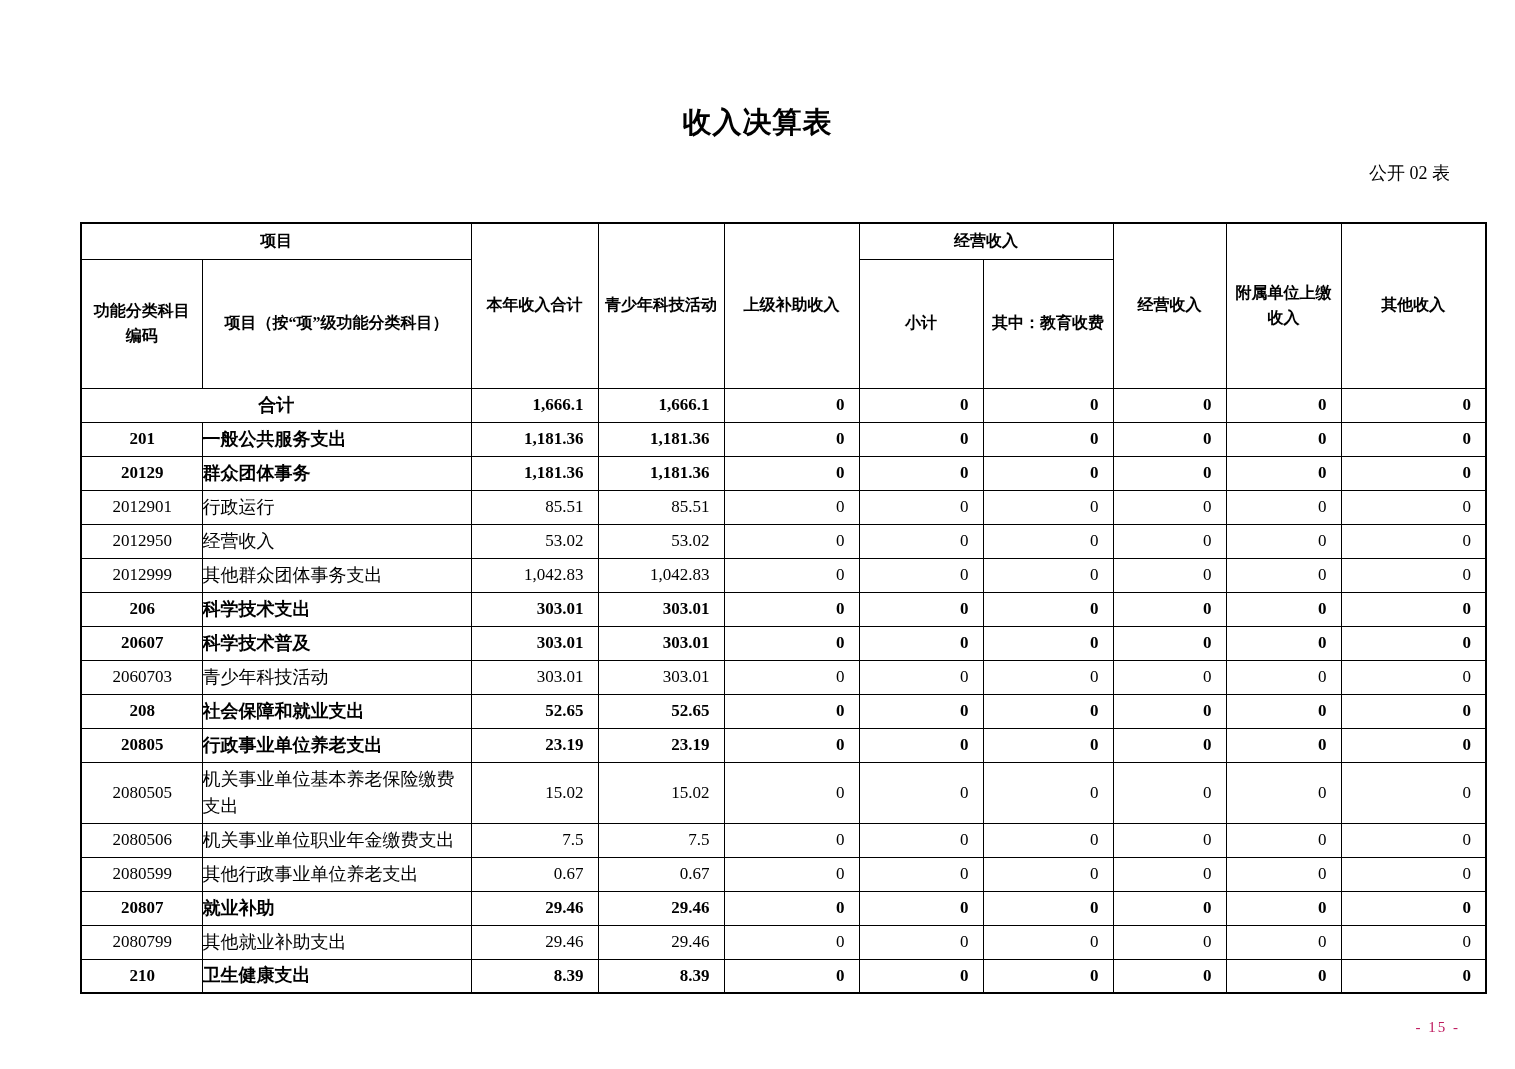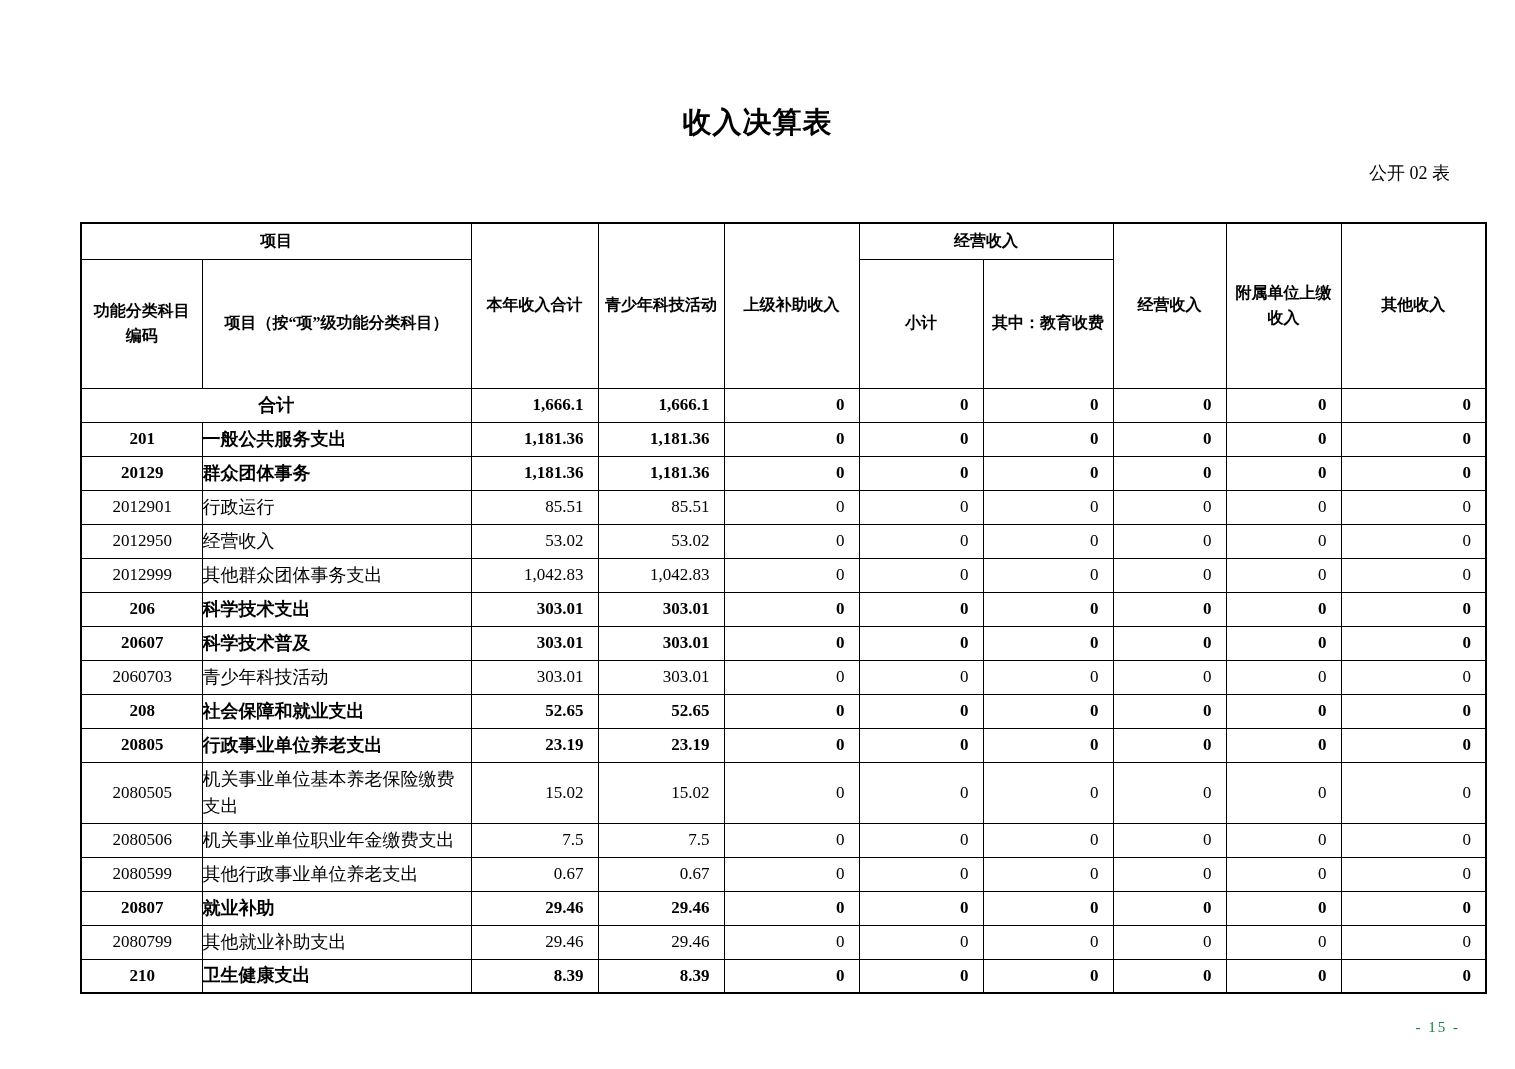--- a/index.html
+++ b/index.html
@@ -89,21 +89,21 @@
   .income-table td.cell-num {
     text-align: right;
     padding: 0 14px 0 2px;
     font-size: 17px;
   }
   .page-number {
     position: absolute;
     top: 1019px;
     right: 55px;
     font-size: 15px;
-    color: #15803d;
+    color: #be185d;
     letter-spacing: 2px;
   }
 </style>
 </head>
 <body>
 
 <div class="page">
 
   <h1 class="doc-title">收入决算表</h1>
 

